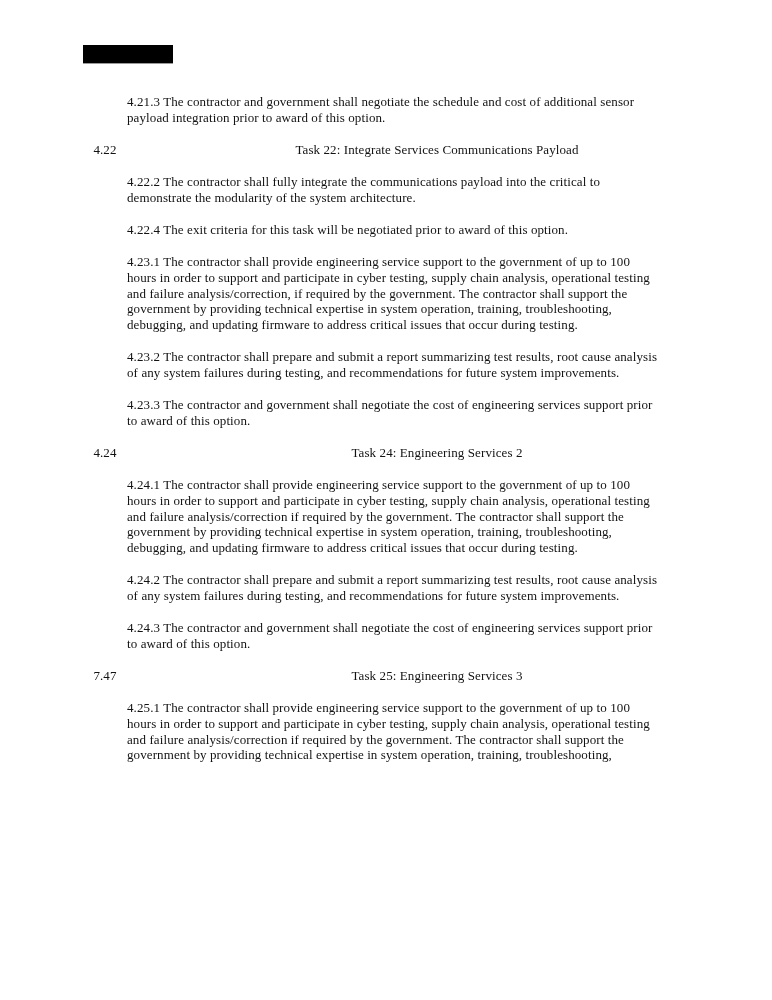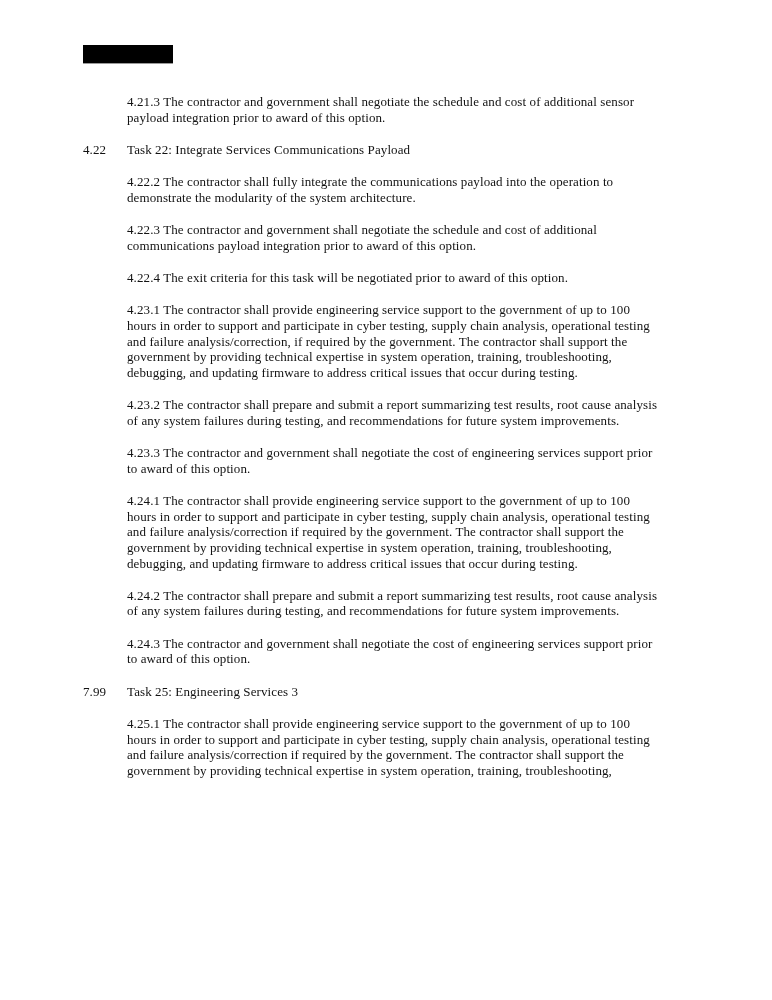--- a/index.html
+++ b/index.html
@@ -38,20 +38,21 @@
     line-height: 15.65px;
     margin: 0 0 16.6px 0;
     letter-spacing: 0.1px;
   }
   .para {
     margin-left: 44px;
     white-space: pre-line;
   }
   .heading {
     display: flex;
+    text-align: center;
   }
   .heading .num {
     width: 44px;
     flex: none;
   }
   .heading .title {
     flex: 1;
   }
 </style>
 </head>
@@ -66,58 +67,60 @@
     <p class="para">4.21.3 The contractor and government shall negotiate the schedule and cost of additional sensor
 payload integration prior to award of this option.</p>
 
 
     <div class="heading">
       <span class="num">4.22</span>
       <span class="title">Task 22: Integrate Services Communications Payload</span>
     </div>
 
 
-    <p class="para">4.22.2 The contractor shall fully integrate the communications payload into the operation to
+    <p class="para">4.22.2 The contractor shall fully integrate the communications payload into the critical to
 demonstrate the modularity of the system architecture.</p>
 
-    <p class="para">4.22.3 The contractor and government shall negotiate the schedule and cost of additional
-communications payload integration prior to award of this option.</p>
 
     <p class="para">4.22.4 The exit criteria for this task will be negotiated prior to award of this option.</p>
 
 
     <p class="para">4.23.1 The contractor shall provide engineering service support to the government of up to 100
 hours in order to support and participate in cyber testing, supply chain analysis, operational testing
 and failure analysis/correction, if required by the government. The contractor shall support the
 government by providing technical expertise in system operation, training, troubleshooting,
 debugging, and updating firmware to address critical issues that occur during testing.</p>
 
     <p class="para">4.23.2 The contractor shall prepare and submit a report summarizing test results, root cause analysis
 of any system failures during testing, and recommendations for future system improvements.</p>
 
     <p class="para">4.23.3 The contractor and government shall negotiate the cost of engineering services support prior
 to award of this option.</p>
 
 
+    <div class="heading">
+      <span class="num">4.24</span>
+      <span class="title">Task 24: Engineering Services 2</span>
+    </div>
 
     <p class="para">4.24.1 The contractor shall provide engineering service support to the government of up to 100
 hours in order to support and participate in cyber testing, supply chain analysis, operational testing
 and failure analysis/correction if required by the government. The contractor shall support the
 government by providing technical expertise in system operation, training, troubleshooting,
 debugging, and updating firmware to address critical issues that occur during testing.</p>
 
     <p class="para">4.24.2 The contractor shall prepare and submit a report summarizing test results, root cause analysis
 of any system failures during testing, and recommendations for future system improvements.</p>
 
     <p class="para">4.24.3 The contractor and government shall negotiate the cost of engineering services support prior
 to award of this option.</p>
 
 
     <div class="heading">
-      <span class="num">7.99</span>
+      <span class="num">7.47</span>
       <span class="title">Task 25: Engineering Services 3</span>
     </div>
 
     <p class="para">4.25.1 The contractor shall provide engineering service support to the government of up to 100
 hours in order to support and participate in cyber testing, supply chain analysis, operational testing
 and failure analysis/correction if required by the government. The contractor shall support the
 government by providing technical expertise in system operation, training, troubleshooting,</p>
 
   </div>
 </div>

